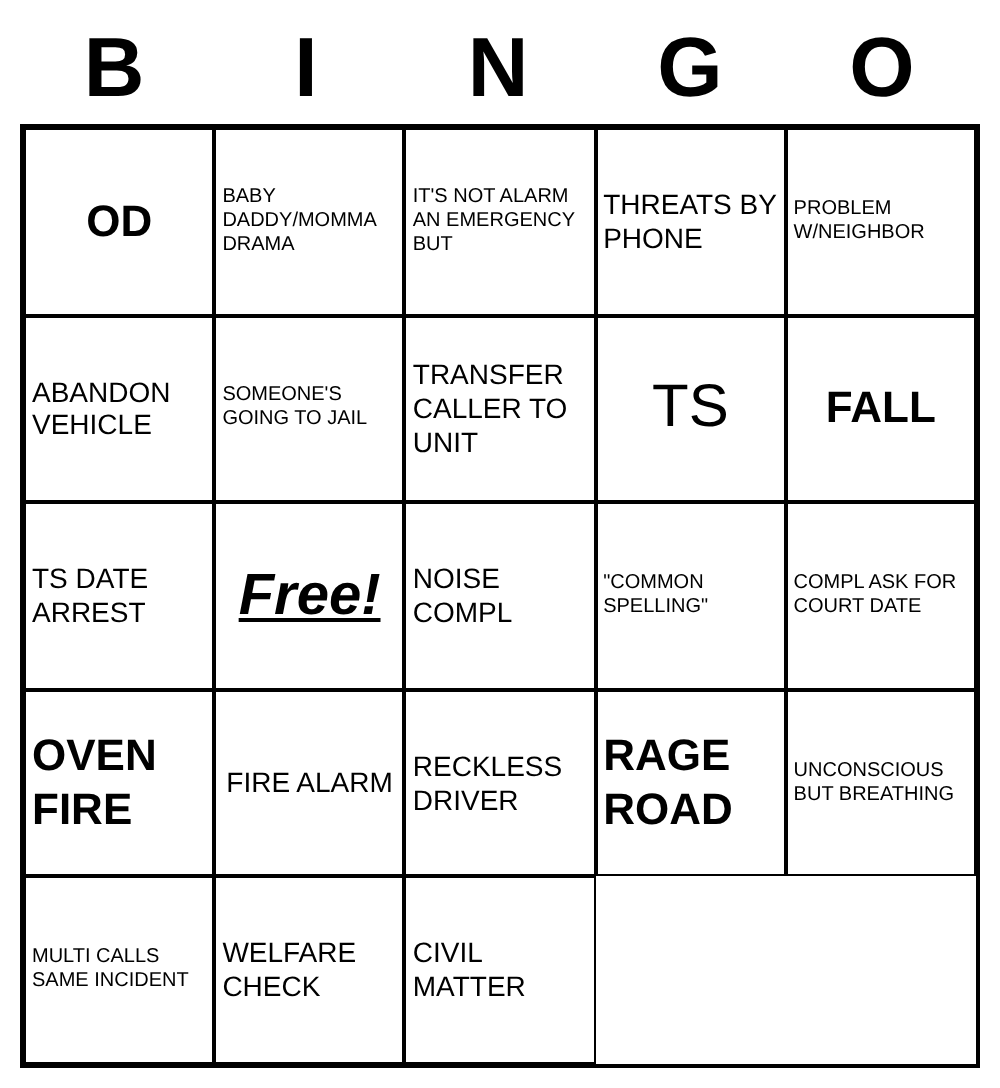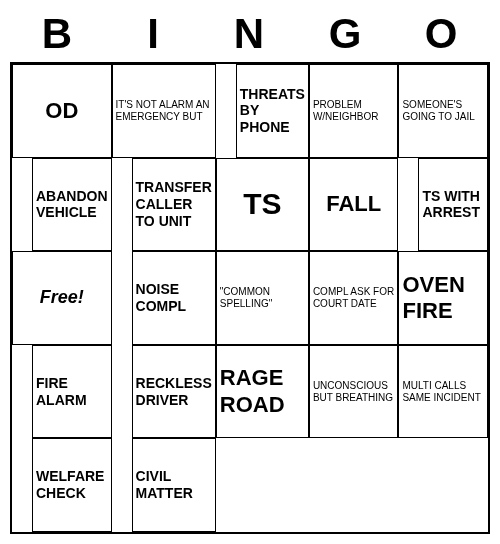--- a/index.html
+++ b/index.html
@@ -43,58 +43,59 @@
       text-align: left;
       padding: 4px 3px;
       line-height: 1.2;
     }
     .cell-large {
       font-size: 22px;
       font-weight: bold;
     }
     .cell-medium {
       font-size: 14px;
-      font-weight: bold;
-      margin-left: 20px;
+      font-weight: normal;
     }
     .cell-small {
       font-size: 10px;
     }
     .cell-free {
-      font-size: 18px;
+      font-size: 29px;
       font-style: italic;
       font-weight: bold;
+      text-decoration: underline;
     }
     .cell-ts {
       font-size: 30px;
-      font-weight: bold;
+      font-weight: normal;
     }
   </style>
 </head>
 <body>
 
 <div class="bingo-title">
   <span>B</span>
   <span>I</span>
   <span>N</span>
   <span>G</span>
   <span>O</span>
 </div>
 
 <div class="bingo-grid" id="bingo-grid">
 <div class="cell cell-large">OD</div>
+    <div class="cell cell-small">BABY DADDY/MOMMA DRAMA</div>
     <div class="cell cell-small">IT'S NOT ALARM AN EMERGENCY BUT</div>
     <div class="cell cell-medium">THREATS BY PHONE</div>
     <div class="cell cell-small">PROBLEM W/NEIGHBOR</div>
+    <div class="cell cell-medium">ABANDON VEHICLE</div>
     <div class="cell cell-small">SOMEONE'S GOING TO JAIL</div>
-    <div class="cell cell-medium">ABANDON VEHICLE</div>
     <div class="cell cell-medium">TRANSFER CALLER TO UNIT</div>
     <div class="cell cell-ts">TS</div>
     <div class="cell cell-large">FALL</div>
-    <div class="cell cell-medium">TS WITH ARREST</div>
+    <div class="cell cell-medium">TS DATE ARREST</div>
     <div class="cell cell-free">Free!</div>
     <div class="cell cell-medium">NOISE COMPL</div>
     <div class="cell cell-small">"COMMON SPELLING"</div>
     <div class="cell cell-small">COMPL ASK FOR COURT DATE</div>
     <div class="cell cell-large">OVEN FIRE</div>
     <div class="cell cell-medium">FIRE ALARM</div>
     <div class="cell cell-medium">RECKLESS DRIVER</div>
     <div class="cell cell-large">RAGE ROAD</div>
     <div class="cell cell-small">UNCONSCIOUS BUT BREATHING</div>
     <div class="cell cell-small">MULTI CALLS SAME INCIDENT</div>

